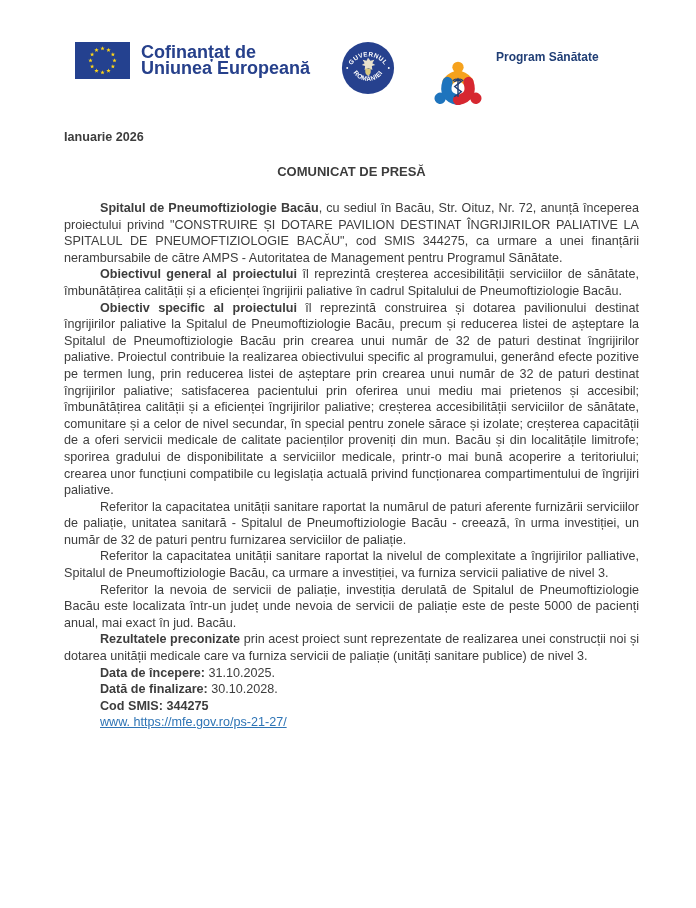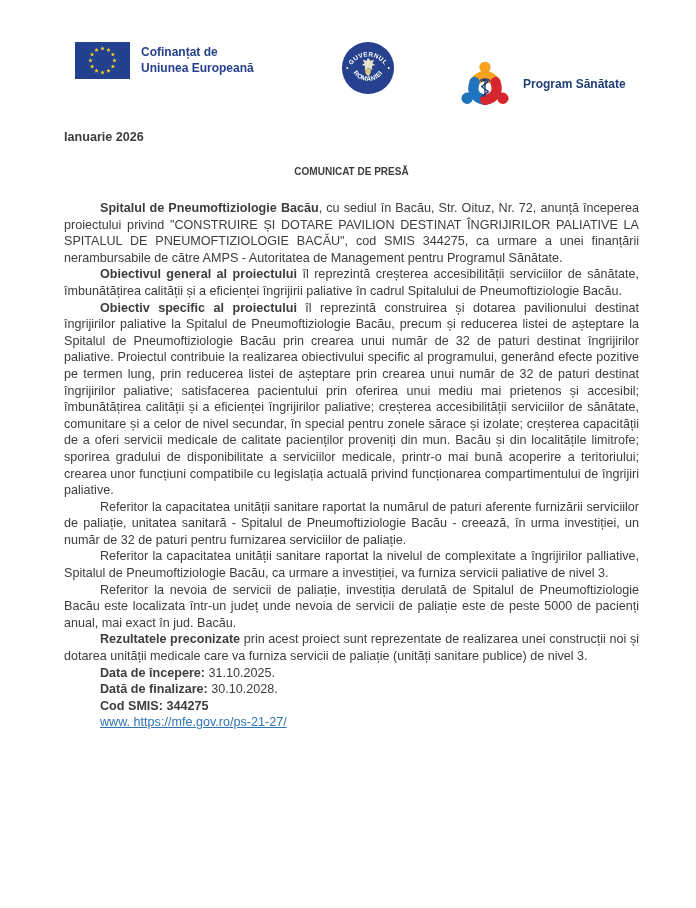--- a/index.html
+++ b/index.html
@@ -7,31 +7,31 @@
     width:696px; height:908px; position:relative; overflow:hidden;
     font-family:"Liberation Sans", sans-serif; color:#3d3d3d;
   }
   .page { position:absolute; inset:0; background:#ffffff; }
 
   
   .logos { position:absolute; top:0; left:0; width:696px; height:126px; }
   .eu-logo { position:absolute; left:75px; top:42px; display:flex; align-items:flex-start; }
   .eu-flag { width:55px; height:37px; display:block; }
   .eu-text { margin-left:11px; padding-top:2px; font-weight:bold; color:#26408b;
-             font-size:12px; line-height:16px; display:flex; flex-direction:column; }
+             font-size:18px; line-height:16px; display:flex; flex-direction:column; }
   .gov-logo { position:absolute; left:340px; top:39px; }
   .gov-seal { width:56px; height:58px; display:block; }
-  .health-logo { position:absolute; left:452px; top:56px; display:flex; align-items:center; }
+  .health-logo { position:absolute; left:425px; top:56px; display:flex; align-items:flex-start; }
   .health-icon { width:66px; height:62px; display:block; }
   .health-label { margin-left:5px; margin-top:-6px; font-weight:bold; font-size:12px; color:#203e75; }
 
   
   .content { position:absolute; left:64px; top:129px; width:575px; }
   .date { font-weight:bold; font-size:12.6px; line-height:17px; }
-  .title { font-weight:bold; font-size:10px; line-height:17px; text-align:center;
+  .title { font-weight:bold; font-size:13px; line-height:17px; text-align:center;
            margin:17px 0 0 0; }
   .docbody { margin-top:20px; }
   .docbody p { margin:0; font-size:12.6px; line-height:16.6px; text-align:justify;
                text-indent:36px; }
   .docbody p.link-line { text-align:left; }
   .b { font-weight:bold; }
   a.link { color:#2e74b5; text-decoration:underline; cursor:pointer; }
 </style>
 </head>
 <body>

